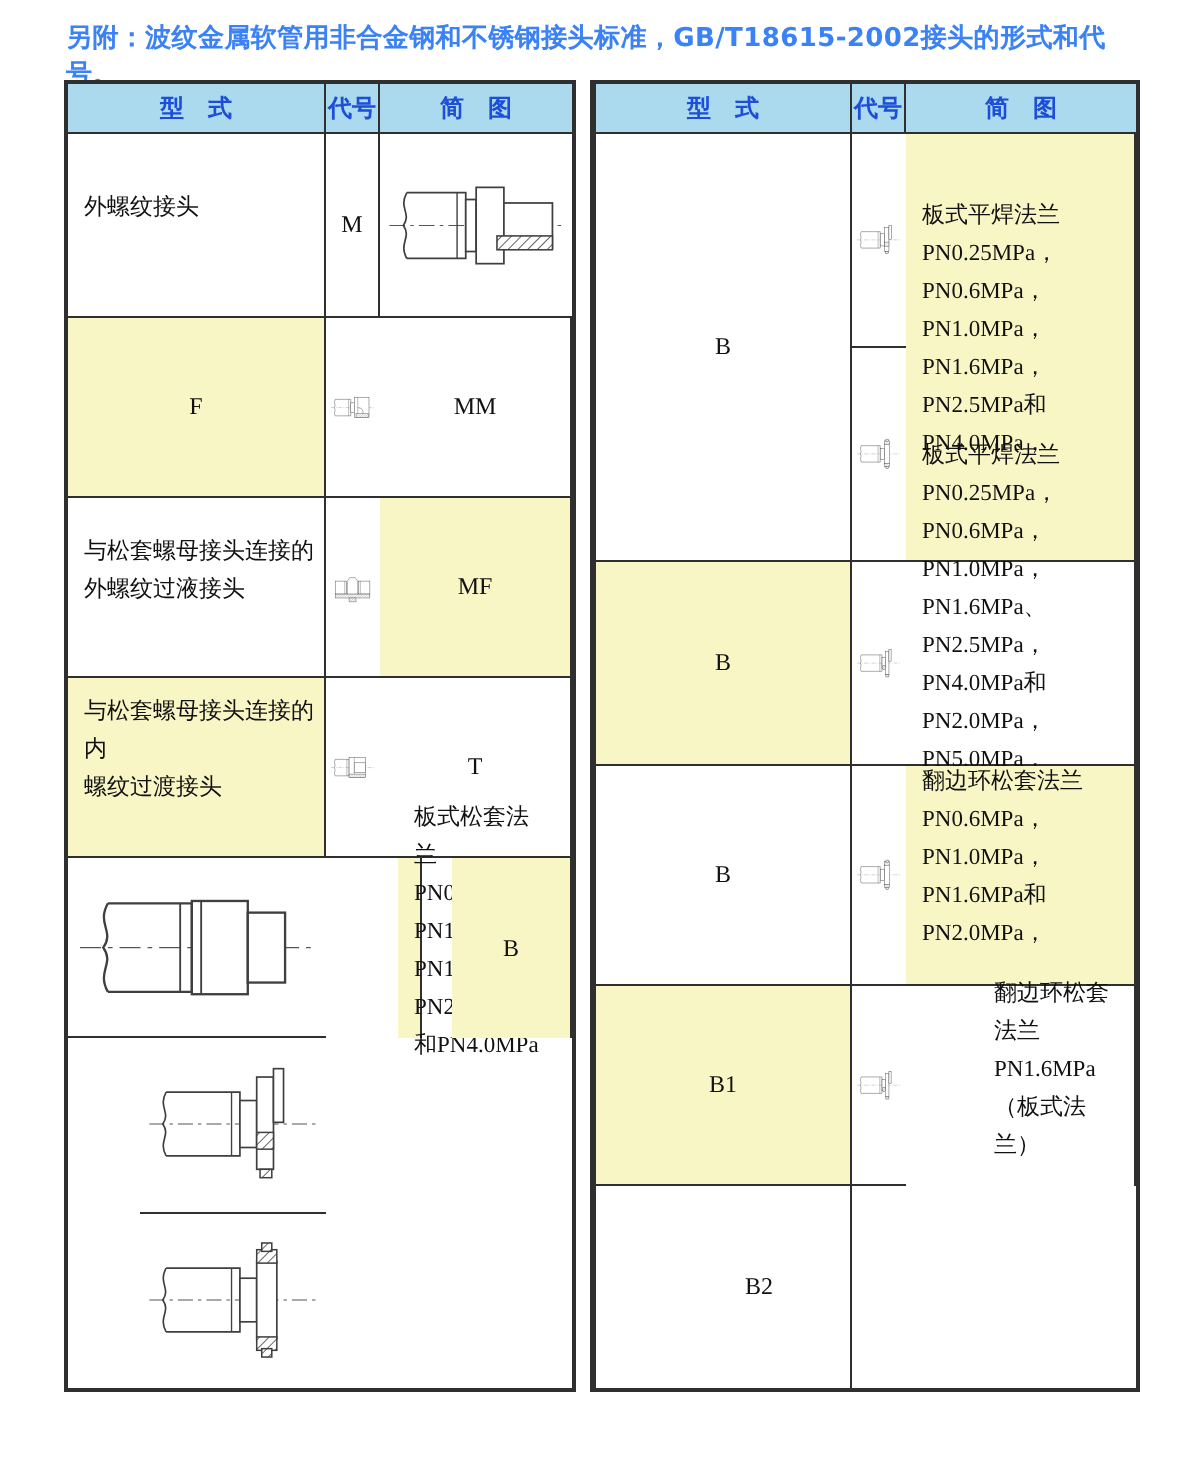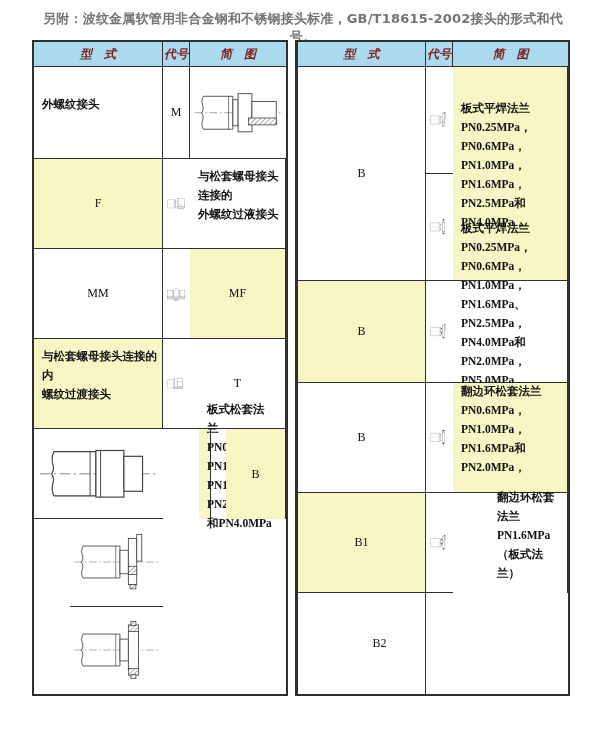--- a/index.html
+++ b/index.html
@@ -3,23 +3,22 @@
 <meta charset="utf-8">
 <style>
   html,body{margin:0;padding:0;}
   body{
     width:600px;height:740px;position:relative;background:#ffffff;
     font-family:"Liberation Serif","DejaVu Serif",serif;color:#111;
     overflow:hidden;
   }
   .title{
     position:absolute;left:33px;top:10px;width:540px;
-    font-size:13px;font-weight:bold;color:#737373;letter-spacing:0.2px;
+    font-size:13px;font-weight:bold;color:#3b82f6;letter-spacing:0.2px;
     font-family:"DejaVu Sans","Liberation Sans",sans-serif;
-    text-align:center;
   }
   .tbl{
     position:absolute;top:40px;background:#ffffff;
     border:2px solid var(--border,#2f2f2f);
     display:grid;box-sizing:border-box;height:656px;
   }
   .tbl-left{
     left:32px;width:256px;
     grid-template-columns:129px 27px 1fr;
     grid-template-rows:25px 92px 90px 90px 90px 90px 1fr;
@@ -32,26 +31,26 @@
   .cell{
     box-sizing:border-box;position:relative;background:#fff;
     border-right:1px solid var(--border,#2f2f2f);
     border-bottom:1px solid var(--border,#2f2f2f);
   }
   .cr{border-right:none;}
   .br{border-bottom:none;margin-left:36px;}
   .head{
     background:var(--header-bg,#abd9ee);
     display:flex;align-items:center;justify-content:center;
-    font-size:12px;font-weight:bold;color:#7f1d1d;font-style:italic;
+    font-size:12px;font-weight:bold;color:#1d4ed8;
   }
   .type-cell{
     display:flex;align-items:center;
     padding:4px 3px 20px 8px;
-    font-size:11.5px;line-height:19px;white-space:pre-line;font-weight:bold;
+    font-size:11.5px;line-height:19px;white-space:pre-line;
   }
   .code-cell{
     display:flex;align-items:center;justify-content:center;
     font-size:12px;
   }
   .yellow{background:var(--highlight-bg,#f9f6c6);}
   .sketch-cell{display:flex;align-items:center;justify-content:center;padding:2px;}
   .sketch-cell svg{width:98%;height:96%;max-height:100%;}
   .split{display:flex;flex-direction:column;padding:0;}
   .split .sub{
@@ -104,23 +103,23 @@
         <path d="M12 16 C 7 25, 15 28, 10 35 C 15 42, 7 45, 12 54" fill="none" stroke="#3f3f3f" stroke-width="1"></path>
         <line x1="43" y1="16" x2="43" y2="54" stroke="#3f3f3f" stroke-width="0.8"></line>
         <rect x="48" y="24" width="8" height="22" fill="#fff" stroke="#3f3f3f" stroke-width="1"></rect>
         <rect x="56" y="11" width="34" height="47" fill="#fff" stroke="#3f3f3f" stroke-width="1"></rect>
         <line x1="64" y1="11" x2="64" y2="58" stroke="#3f3f3f" stroke-width="0.8"></line>
         <path d="M64 35 Q78 36 76 49" fill="none" stroke="#3f3f3f" stroke-width="1"></path>
         <rect x="60" y="49" width="28" height="9" fill="url(#hat)" stroke="#3f3f3f" stroke-width="0.9"></rect>
       </svg>
   </div>
 
+  <div class="cell code-cell">MM</div>
   <div class="cell type-cell">与松套螺母接头连接的
 外螺纹过液接头</div>
-  <div class="cell code-cell">MM</div>
   <div class="cell sketch-cell cr">
     <svg viewBox="0 0 104 70">
         <rect x="12" y="20" width="26" height="30" fill="#fff" stroke="#3f3f3f" stroke-width="1"></rect>
         <line x1="34" y1="20" x2="34" y2="50" stroke="#3f3f3f" stroke-width="0.8"></line>
         <path d="M46 12 h12 l6 8 v30 l-6 8 h-12 l-6 -8 v-30 z" fill="none" stroke="#3f3f3f" stroke-width="1"></path>
         <rect x="66" y="20" width="26" height="30" fill="#fff" stroke="#3f3f3f" stroke-width="1"></rect>
         <line x1="70" y1="20" x2="70" y2="50" stroke="#3f3f3f" stroke-width="0.8"></line>
         <line x1="12" y1="50" x2="92" y2="50" stroke="#3f3f3f" stroke-width="0.8"></line>
         <rect x="12" y="50" width="80" height="9" fill="url(#hat)" stroke="#3f3f3f" stroke-width="0.9"></rect>
         <rect x="44" y="59" width="16" height="9" fill="url(#hat)" stroke="#3f3f3f" stroke-width="0.9"></rect>

